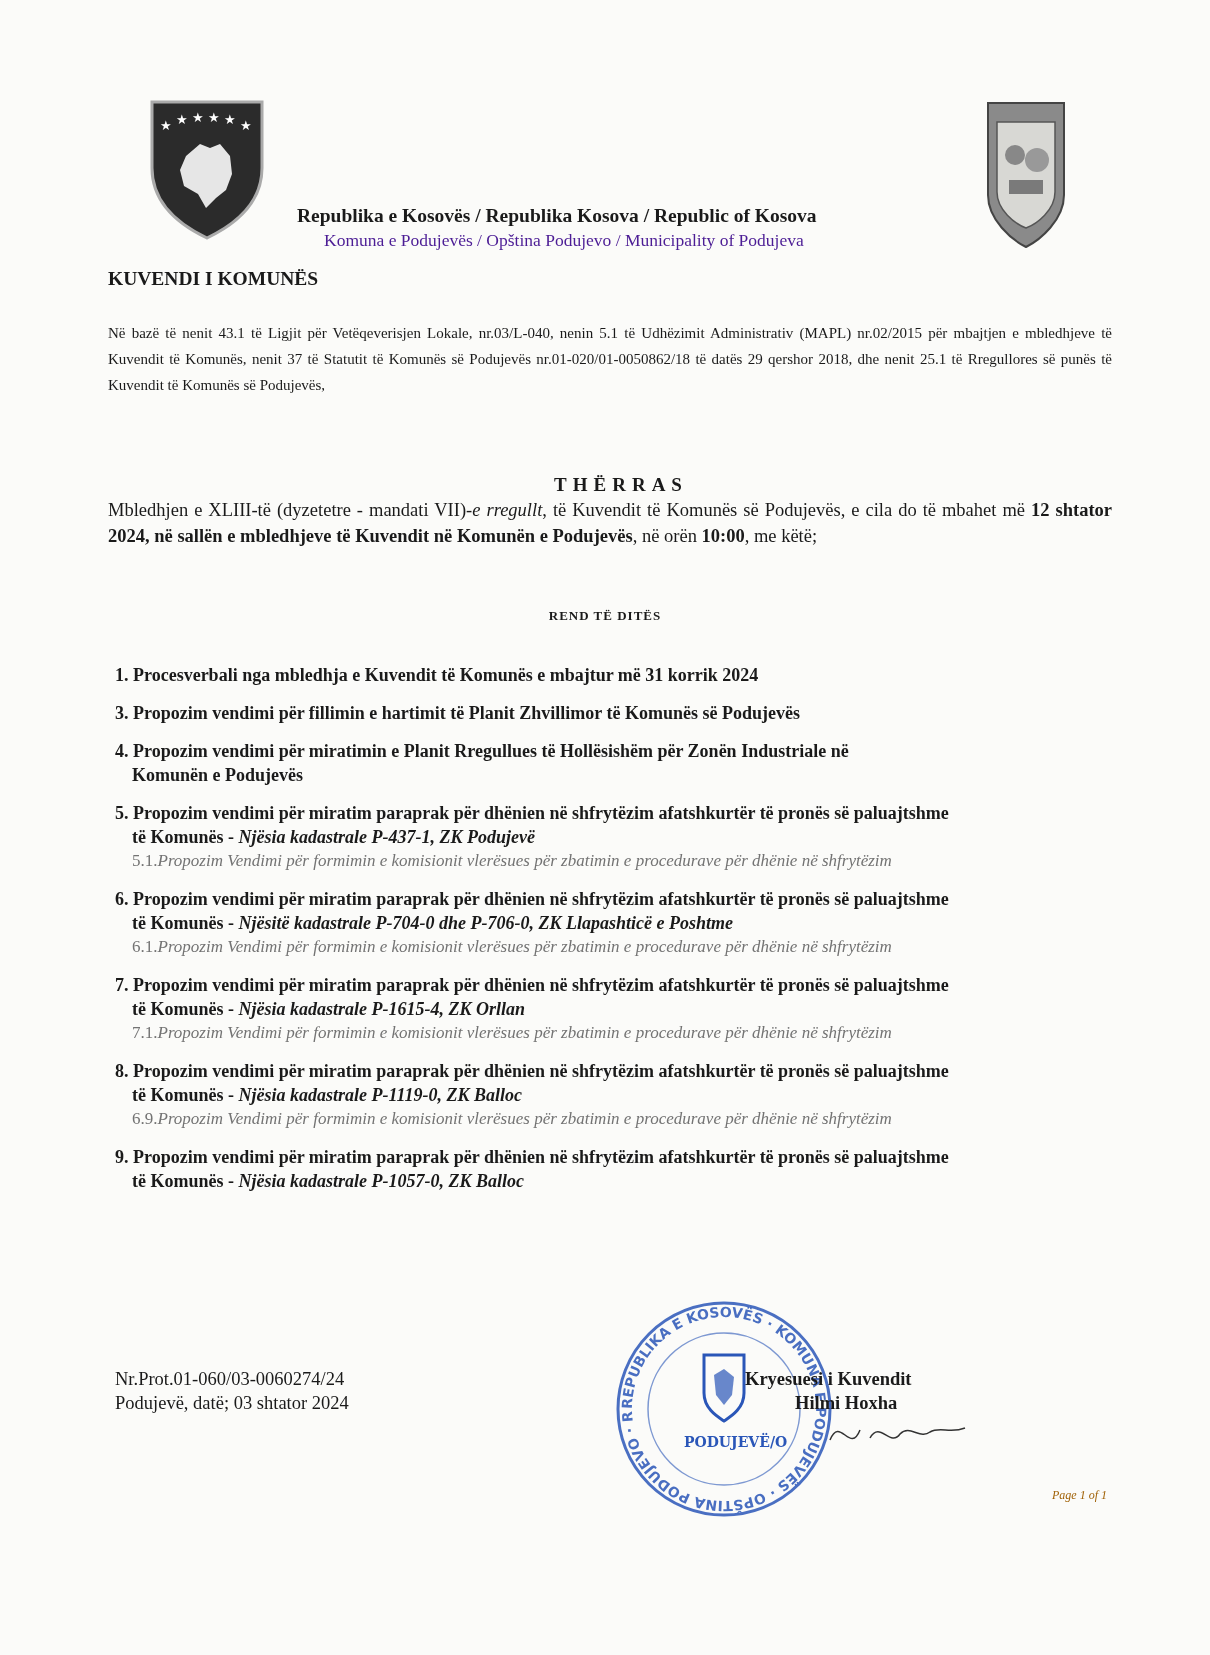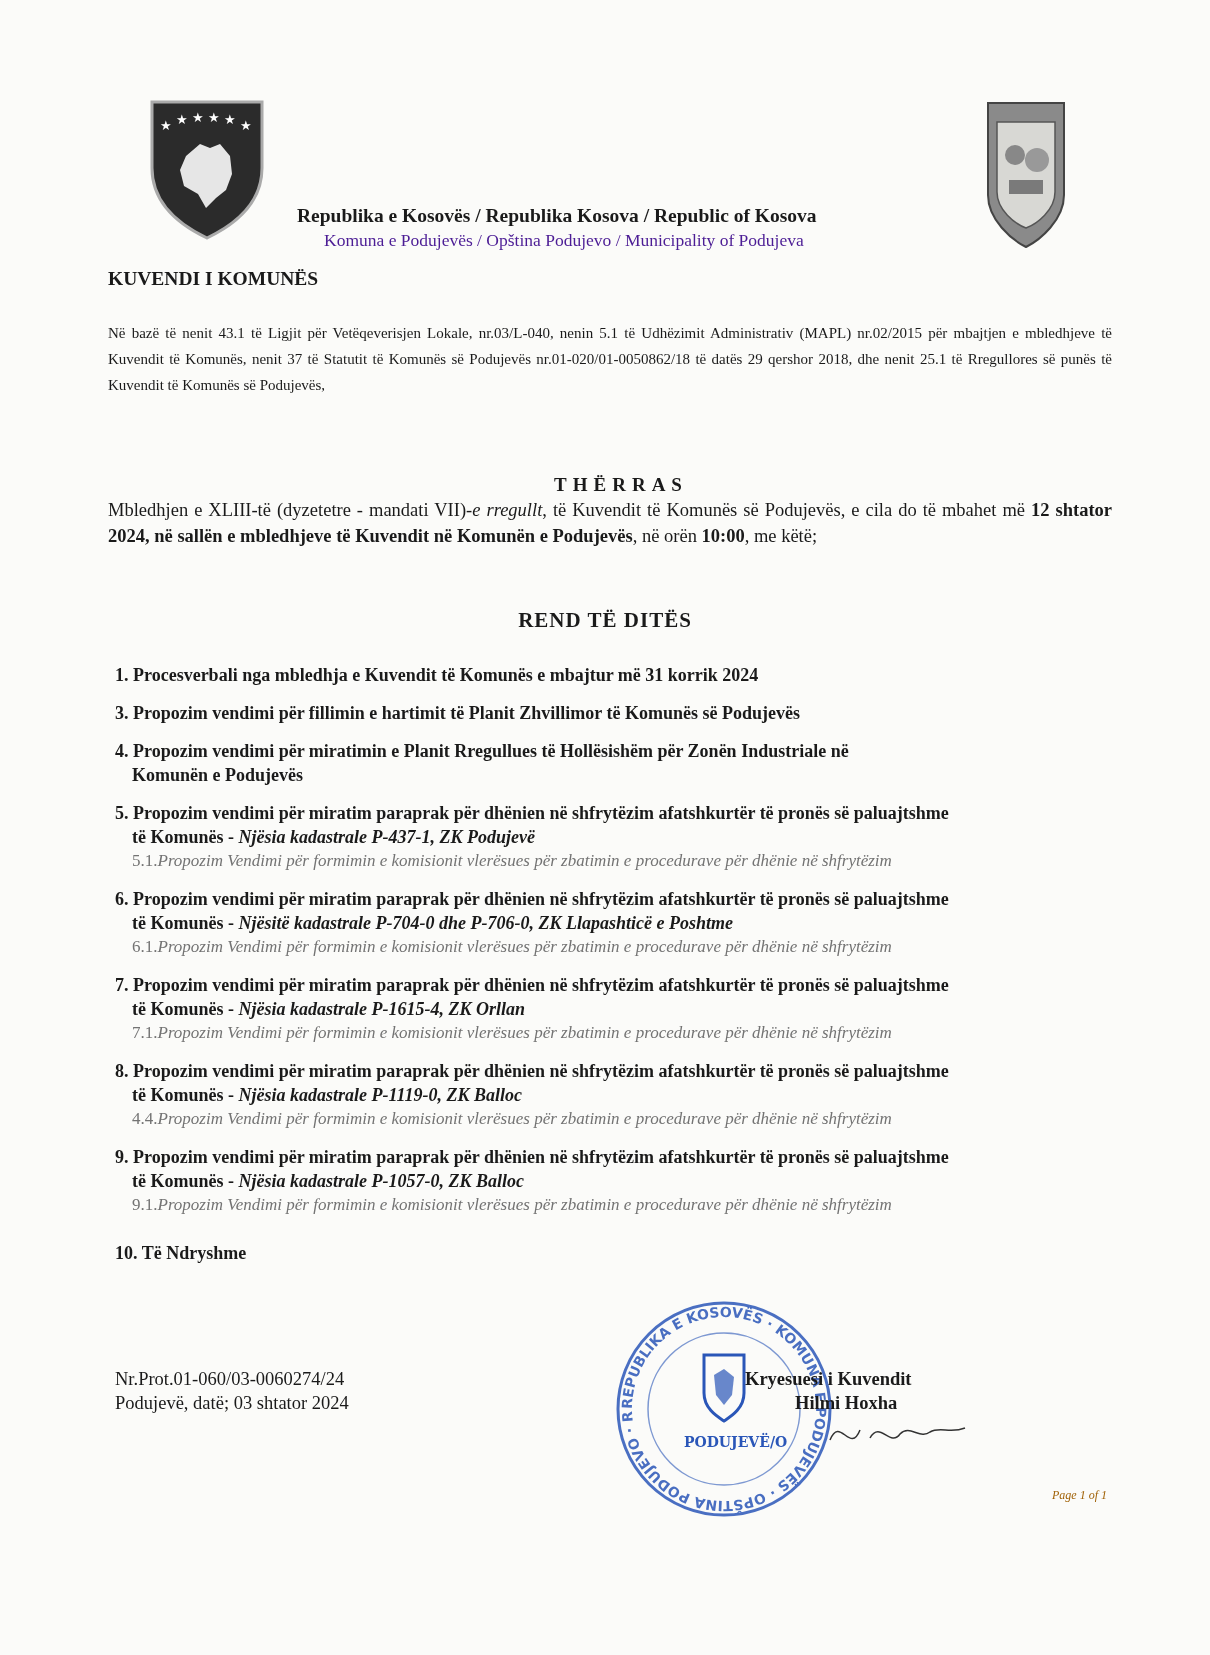--- a/index.html
+++ b/index.html
@@ -7,21 +7,21 @@
          font-family:"Liberation Serif", serif; color:#1a1a1a; }
   .abs { position:absolute; }
   .crest-left { left:148px; top:98px; width:118px; height:142px; }
   .crest-right { left:985px; top:100px; width:82px; height:150px; }
   .hdr1 { left:297px; top:205px; font-size:19.5px; font-weight:bold; letter-spacing:0px; white-space:nowrap;text-align:center; }
   .hdr2 { left:324px; top:230px; font-size:17.5px; white-space:nowrap; color:#4c1d95; }
   .kuv { left:108px; top:268px; font-size:19.5px; font-weight:bold; white-space:nowrap; }
   .pre { left:108px; top:320px; width:1004px; font-size:15px; line-height:26px; text-align:justify; }
   .therras { left:0; width:1210px; top:474px; text-align:center; font-size:19px; font-weight:bold; letter-spacing:6px;margin-left:16px; }
   .call { left:108px; top:497px; width:1004px; font-size:18.5px; line-height:26px; text-align:justify; }
-  .rend { left:0; width:1210px; top:608px; text-align:center; font-size:21px; font-weight:bold; letter-spacing:1px; }
+  .rend { left:0; width:1210px; top:608px; text-align:center; font-size:13px; font-weight:bold; letter-spacing:1px; }
   .agenda { left:115px; top:663px; width:1040px; }
   .item { font-size:18px; font-weight:bold; line-height:24px; margin-bottom:14px; }
   .item .cont { padding-left:17px; display:block; }
   .item .it { font-style:italic; }
   .item .sub { display:block; padding-left:17px; font-weight:normal; font-style:italic; color:#737373; font-size:17px; line-height:24px; }
   .item .sub .num { font-style:normal; }
   .prot { left:115px; top:1367px; font-size:18.5px; font-weight:normal; line-height:24px; }
   .sign { left:745px; top:1367px; font-size:18.5px; font-weight:bold; line-height:24px; }
   .sign .name { padding-left:50px; display:block; }
   .stamp { left:612px; top:1297px; width:224px; height:224px; }
@@ -91,29 +91,25 @@
     <span class="sub"><span class="num">6.1.</span><span>Propozim Vendimi për formimin e komisionit vlerësues për zbatimin e procedurave për dhënie në shfrytëzim</span></span>
   </div>
   <div class="item">
     <span>7.</span> <span>Propozim vendimi për miratim paraprak për dhënien në shfrytëzim afatshkurtër të pronës së paluajtshme</span>
     <span class="cont"><span>të Komunës - </span><span class="it">Njësia kadastrale P-1615-4, ZK Orllan</span></span>
     <span class="sub"><span class="num">7.1.</span><span>Propozim Vendimi për formimin e komisionit vlerësues për zbatimin e procedurave për dhënie në shfrytëzim</span></span>
   </div>
   <div class="item">
     <span>8.</span> <span>Propozim vendimi për miratim paraprak për dhënien në shfrytëzim afatshkurtër të pronës së paluajtshme</span>
     <span class="cont"><span>të Komunës - </span><span class="it">Njësia kadastrale P-1119-0, ZK Balloc</span></span>
-    <span class="sub"><span class="num">4.4.</span><span>Propozim Vendimi për formimin e komisionit vlerësues për zbatimin e procedurave për dhënie në shfrytëzim</span></span>
+    <span class="sub"><span class="num">6.9.</span><span>Propozim Vendimi për formimin e komisionit vlerësues për zbatimin e procedurave për dhënie në shfrytëzim</span></span>
   </div>
   <div class="item">
     <span>9.</span> <span>Propozim vendimi për miratim paraprak për dhënien në shfrytëzim afatshkurtër të pronës së paluajtshme</span>
     <span class="cont"><span>të Komunës - </span><span class="it">Njësia kadastrale P-1057-0, ZK Balloc</span></span>
-    <span class="sub"><span class="num">9.1.</span><span>Propozim Vendimi për formimin e komisionit vlerësues për zbatimin e procedurave për dhënie në shfrytëzim</span></span>
-  </div>
-  <div class="item" style="margin-top:24px">
-    <span>10.</span> <span>Të Ndryshme</span>
   </div>
 </div>
 
 <div class="abs prot">
   <div>Nr.Prot.01-060/03-0060274/24</div>
   <div>Podujevë, datë; 03 shtator 2024</div>
 </div>
 
 <div class="abs stamp">
   <svg width="224" height="224" viewBox="0 0 224 224">

